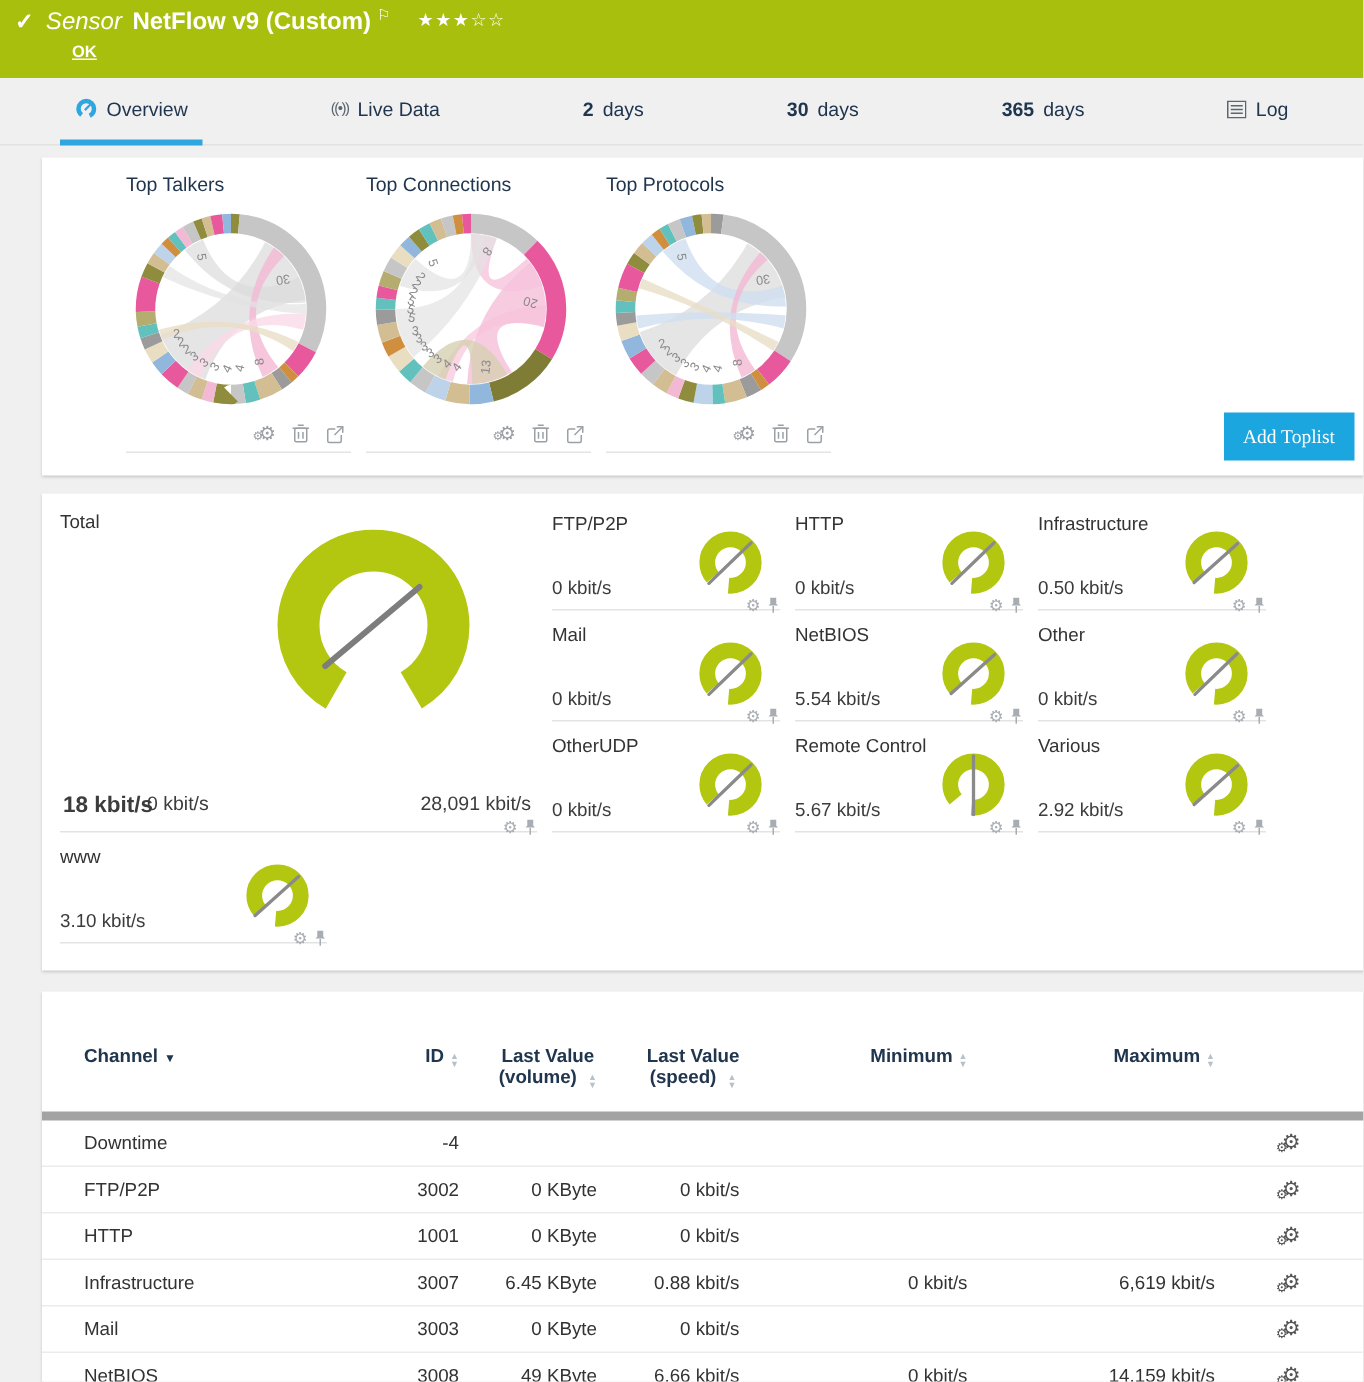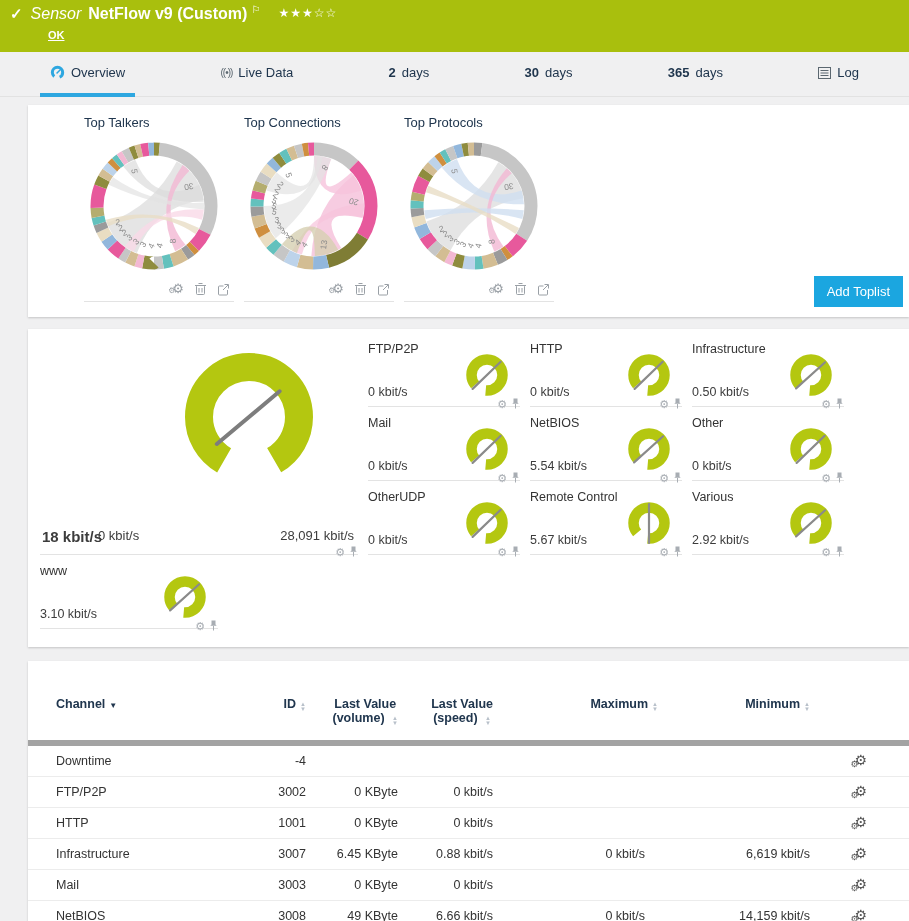--- a/index.html
+++ b/index.html
@@ -37,21 +37,21 @@
   .tl-title { font-size:13px; color:#20364e; margin-bottom:6px; }
   .chord-svg { width:140px; height:140px; display:block; cursor:pointer; }
   .chord-label { font-size:8.5px; fill:#8a8a8a; text-anchor:middle; }
   .tl-actions { display:flex; justify-content:flex-end; gap:10px; align-items:center;
     color:#9aa0a6; border-bottom:1px solid #e3e3e3; padding:2px 4px 5px 0; margin-top:4px; }
   .tl-actions > span { cursor:pointer; display:inline-flex; }
   .gears2 { position:relative; font-size:13px; line-height:12px; color:#9aa0a6; }
   .gears2 .g2 { position:absolute; left:-4px; bottom:-2px; font-size:8px; }
   .add-toplist { position:absolute; right:6px; bottom:10px; background:#1ba6e0; color:#fff;
     border:none; font-size:13px; padding:8px 13px; cursor:pointer;
-    font-family:Liberation Sans, sans-serif; }
+    font-family:Liberation Serif, serif; }
 
   
   .gauges-panel { margin-top:12px; }
   .gauges-grid { display:grid; grid-template-columns:318px 152px 152px 152px 1fr;
     grid-auto-rows:66px; gap:8px 10px; padding:12px 12px 18px 12px; }
   .total-cell { grid-column:1; grid-row:1/4; position:relative; border-bottom:1px solid #e3e3e3; }
   .glabel { font-size:12.5px; color:#333; }
   .total-val { position:absolute; left:2px; bottom:9px; font-size:15px; font-weight:bold; color:#3c3c3c;text-align:right; }
   .total-min { position:absolute; left:58px; bottom:11px; font-size:13px; color:#3c3c3c; }
   .total-max { position:absolute; right:4px; bottom:11px; font-size:13px; color:#3c3c3c; }
@@ -353,20 +353,21 @@
             </span>
           </div>
         </div>
       </div>
     <button class="add-toplist">Add Toplist</button>
   </section>
 
   <section class="panel gauges-panel">
     <div class="gauges-grid" id="gauges-grid">
       <div class="total-cell">
+        <div class="glabel">Total</div>
         <svg class="big-gauge" id="big-gauge" width="214" height="140" viewBox="0 0 210 140">
             <circle cx="105" cy="64" r="50" fill="none" stroke="#b4c710" stroke-width="28" pathLength="100" stroke-dasharray="83.3 16.7" stroke-dashoffset="-33.3"></circle>
             <line x1="72.82613338900293" y1="90.99707960683466" x2="135.64177772475912" y2="38.288495612538426" stroke="#7d7d7d" stroke-width="4" stroke-linecap="round"></line>
           </svg>
         <div class="total-val">18 kbit/s</div>
         <div class="total-min">0 kbit/s</div>
         <div class="total-max">28,091 kbit/s</div>
         <div class="mini">
           <span class="mgear">⚙</span>
           <span class="mpin">
@@ -564,25 +565,25 @@
                 <span>▼</span>
               </span></span>
           </span></div>
         <div class="th c3"><span class="th-lines">
             <span>Last Value</span>
             <span>(speed)&nbsp;<span class="sort">
                 <span>▲</span>
                 <span>▼</span>
               </span></span>
           </span></div>
-        <div class="th c5">Maximum<span class="sort">
+        <div class="th c4">Minimum<span class="sort">
             <span>▲</span>
             <span>▼</span>
           </span></div>
-        <div class="th c4">Minimum<span class="sort">
+        <div class="th c5">Maximum<span class="sort">
             <span>▲</span>
             <span>▼</span>
           </span></div>
         <div class="th cg"></div>
       </div>
     <div id="table-body">
         <div class="trow">
           <div class="c0">Downtime</div>
           <div class="c1">-4</div>
           <div class="c2"></div>

